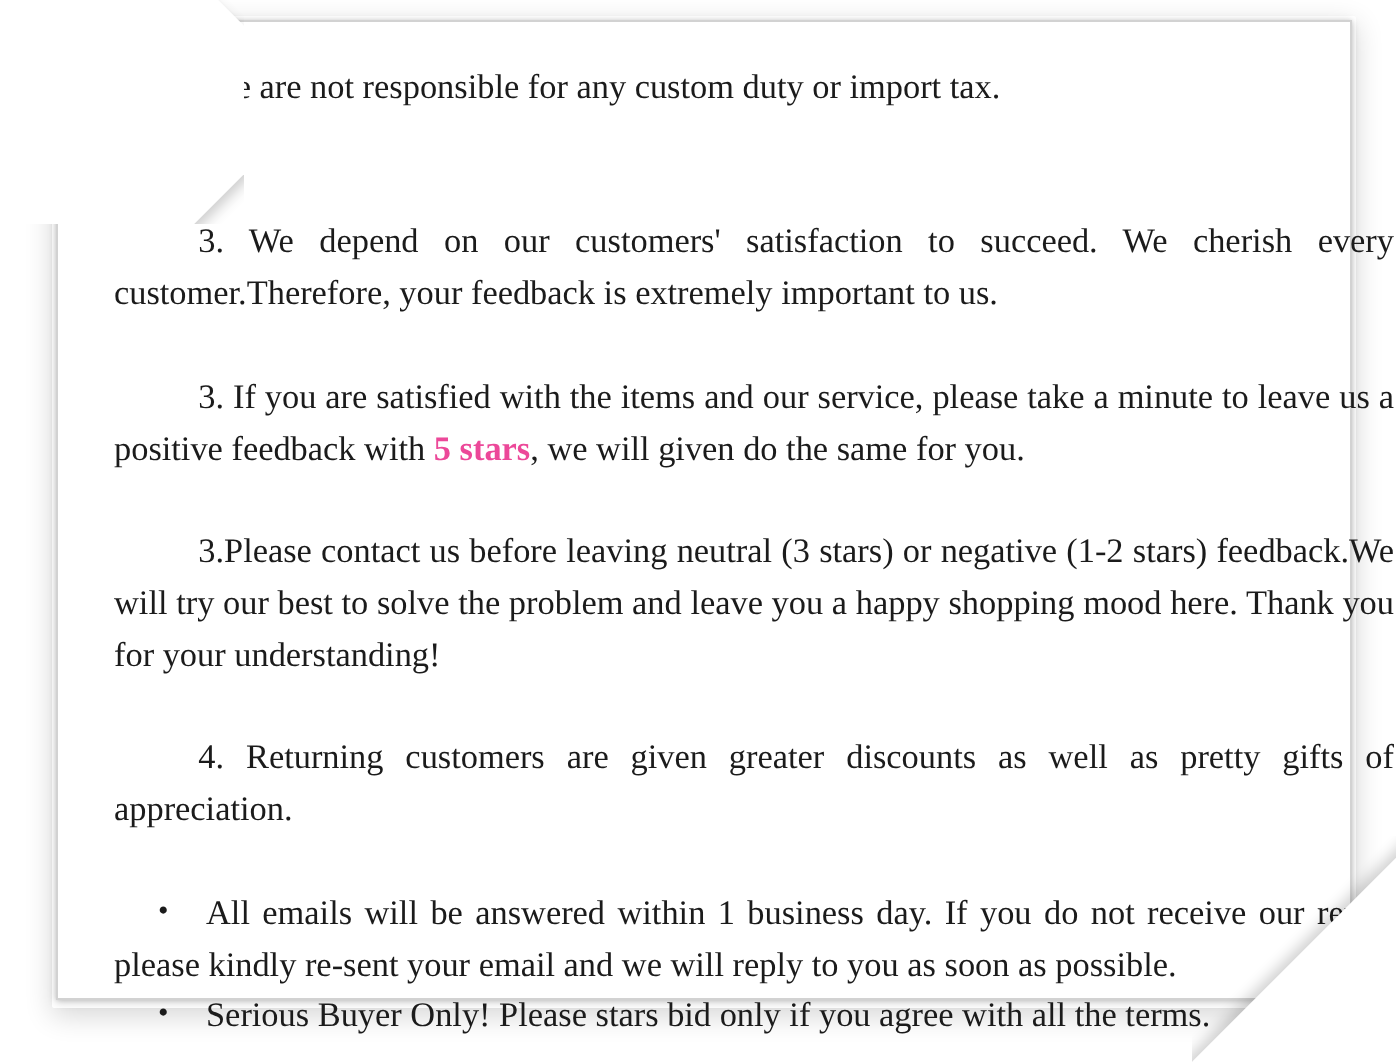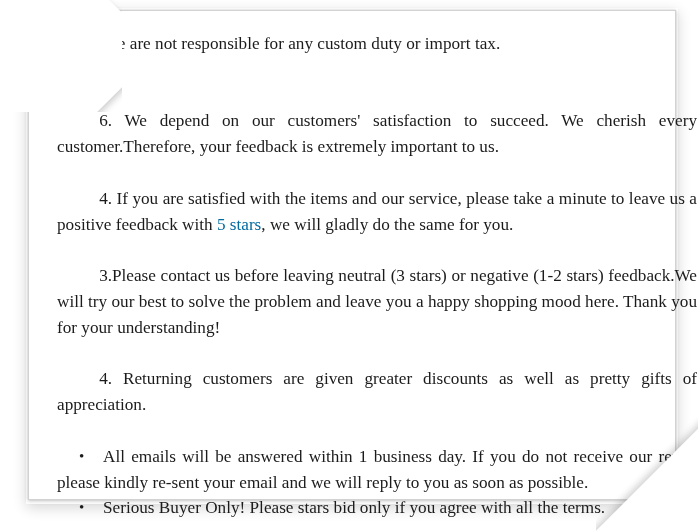--- a/index.html
+++ b/index.html
@@ -138,22 +138,22 @@
     text-align: justify;
     text-justify: inter-word;
     text-indent: 2.45em;
     padding-right: 5px;
   }
   .spacer-line {
     height: 25.8px;
   }
 
   .hl-red {
-    color: #0369a1;
-    font-weight: normal;
+    color: #ec4899;
+    font-weight: bold;
   }
 </style>
 </head>
 <body>
 
 <div id="stage">
 
   <div id="card-shadow"></div>
 
   <div id="card">
@@ -166,25 +166,25 @@
           <span class="li-text">We are not responsible for any custom duty or import tax.</span>
         </li>
         <li class="doc-li empty">
           <span class="bullet">•</span>
           <span class="li-text"></span>
         </li>
       </ul>
 
       <div class="spacer-line"></div>
 
-      <p class="doc-p"><span>6. We depend on our customers' satisfaction to succeed. We cherish every customer.Therefore, your feedback is extremely important to us.</span></p>
-
-      <div class="spacer-line"></div>
-
-      <p class="doc-p"><span>4. If you are satisfied with the items and our service, please take a minute to leave us a positive feedback with </span><span class="hl-red">5 stars</span><span>, we will gladly do the same for you.</span></p>
+      <p class="doc-p"><span>3. We depend on our customers' satisfaction to succeed. We cherish every customer.Therefore, your feedback is extremely important to us.</span></p>
+
+      <div class="spacer-line"></div>
+
+      <p class="doc-p"><span>3. If you are satisfied with the items and our service, please take a minute to leave us a positive feedback with </span><span class="hl-red">5 stars</span><span>, we will given do the same for you.</span></p>
 
       <div class="spacer-line"></div>
 
       <p class="doc-p"><span>3.Please contact us before leaving neutral (3 stars) or negative (1-2 stars) feedback.We will try our best to solve the problem and leave you a happy shopping mood here. Thank you for your understanding!</span></p>
 
       <div class="spacer-line"></div>
 
       <p class="doc-p"><span>4. Returning customers are given greater discounts as well as pretty gifts of appreciation.</span></p>
 
       <div class="spacer-line"></div>

